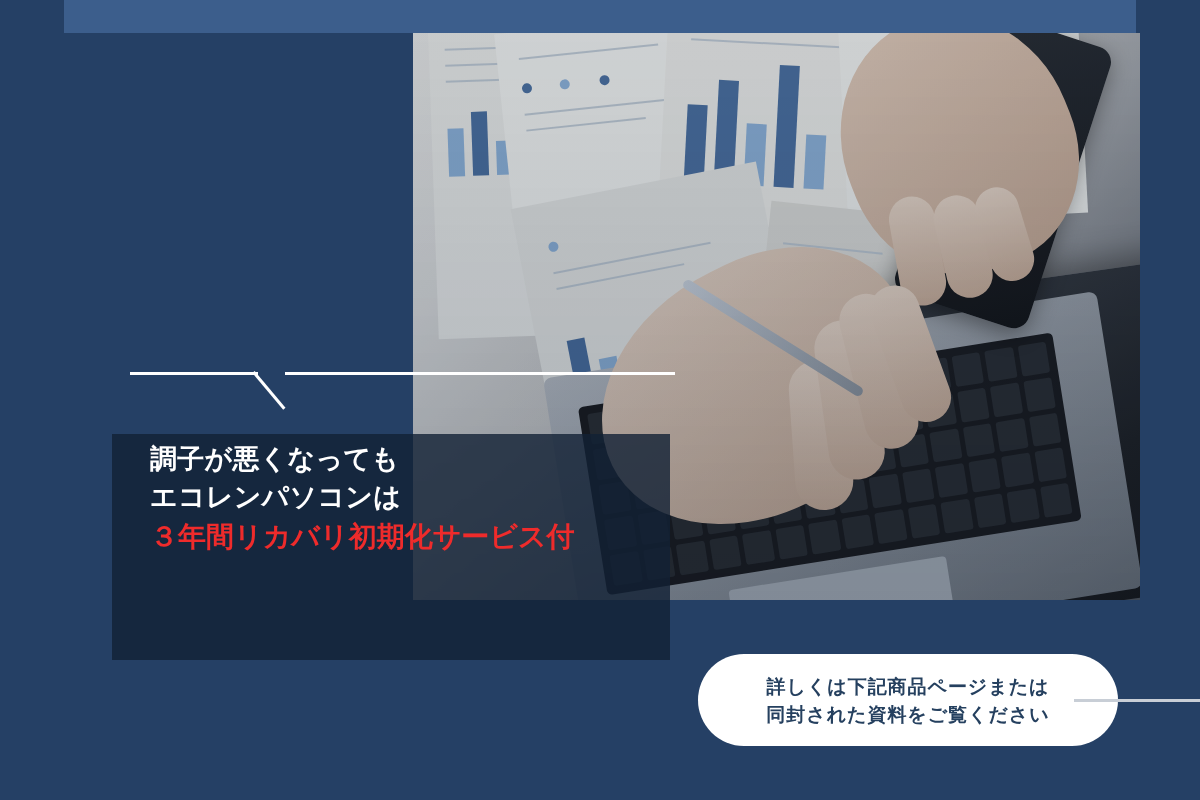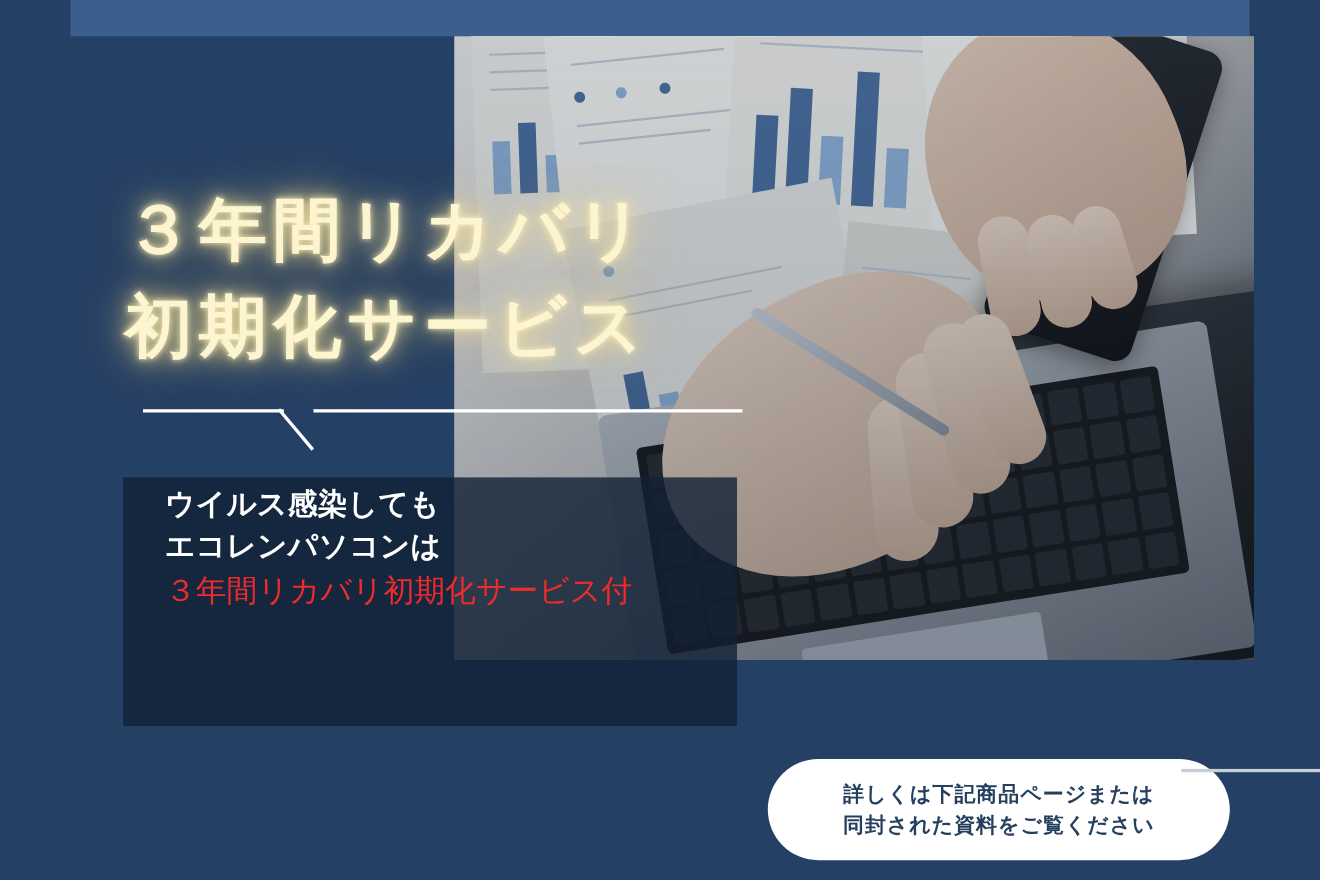--- a/index.html
+++ b/index.html
@@ -135,28 +135,28 @@
   .copy-panel{
     position:absolute;left:112px;top:434px;width:558px;height:226px;
     background:rgba(18,32,52,.80);
   }
   .copy{
     position:absolute;left:150px;top:440px;width:540px;
     font-size:27px;line-height:1.42;font-weight:600;
     color:#ffffff;letter-spacing:.01em;
   }
   .copy .red{
-    color:#ef2b2b;font-weight:400;font-size:28px;letter-spacing:0;
+    color:#ef2b2b;font-weight:700;font-size:28px;letter-spacing:0;
   }
 
   
   .pill{
     position:absolute;left:698px;top:654px;width:420px;height:92px;
     background:#ffffff;border-radius:46px;
-    display:flex;align-items:center;justify-content:center;margin-top:36px;
+    display:flex;align-items:center;justify-content:center;
   }
   .pill-text{
     color:#25405f;font-size:19px;font-weight:700;line-height:1.5;
     letter-spacing:.05em;text-align:center;white-space:pre-line;
   }
   .pill-line{
     position:absolute;left:1074px;top:699px;width:126px;height:3px;
     background:#c8ced6;
   }
 </style>
@@ -311,32 +311,30 @@
         <div class="finger" style="left:254px;top:84px;width:54px;height:158px;transform:rotate(12deg);"></div>
         <div class="finger" style="left:292px;top:90px;width:50px;height:142px;transform:rotate(6deg);"></div>
       </div>
 
       <div class="pen"></div>
 
       <div class="tint"></div>
     </div>
   </div>
 
-  <div class="headline">３年間リカバリ
-初期化サービス</div>
 
   <div class="rule">
     <div class="seg s1"></div>
     <div class="diag"></div>
     <div class="seg s2"></div>
   </div>
 
   <div class="copy-panel"></div>
   <div class="copy">
-    <div>ウイルス感染しても</div>
+    <div>調子が悪くなっても</div>
     <div>エコレンパソコンは</div>
     <div class="red">３年間リカバリ初期化サービス付</div>
   </div>
 
   <div class="pill">
     <div class="pill-text">詳しくは下記商品ページまたは
 同封された資料をご覧ください</div>
   </div>
   <div class="pill-line"></div>
 

